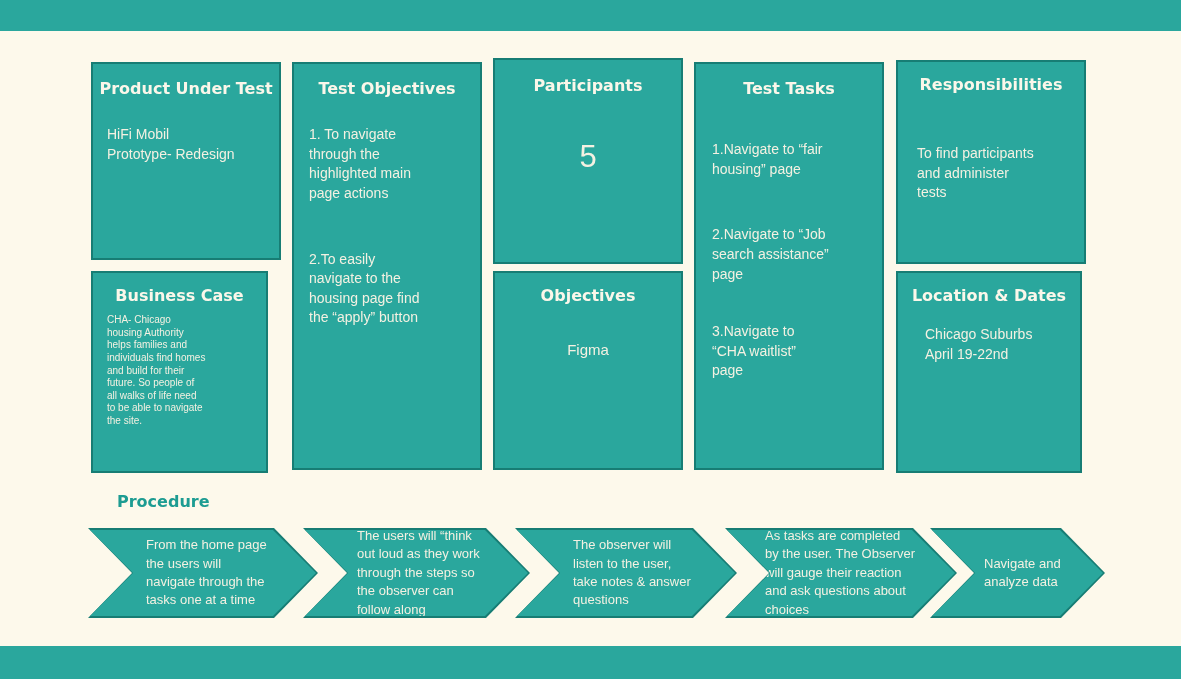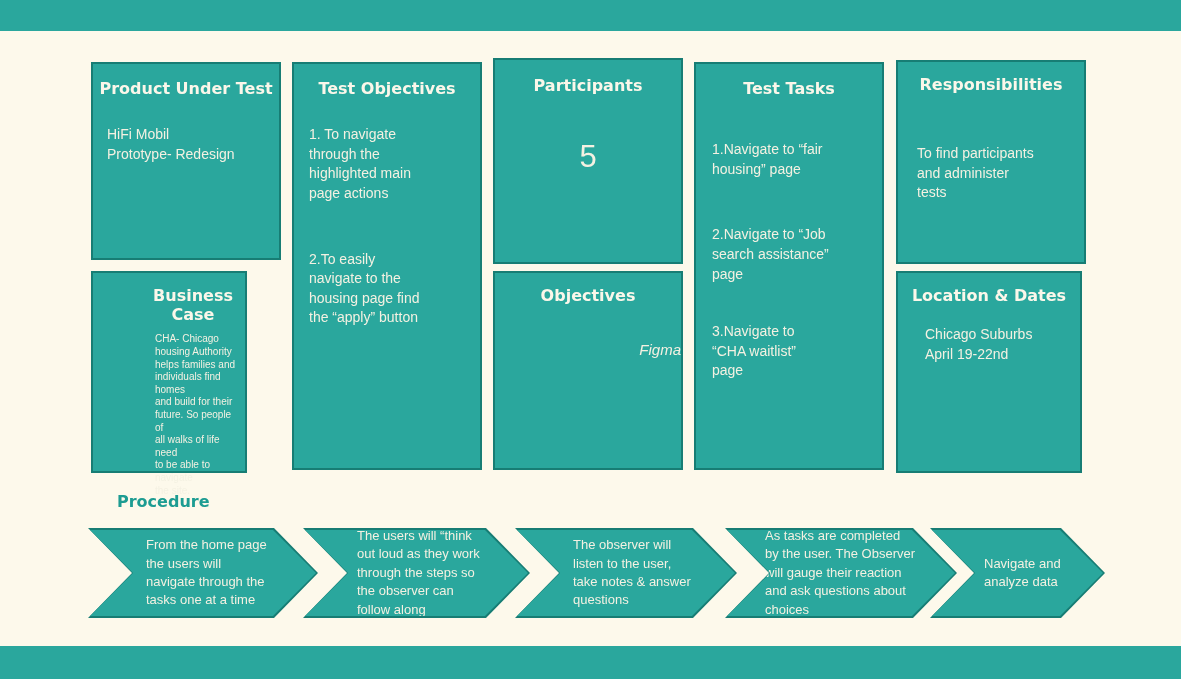--- a/index.html
+++ b/index.html
@@ -41,37 +41,37 @@
     font-size: 14px;
     line-height: 1.4;
     margin: 0;
   }
 
   
   .c-product       { left: 91px;  top: 62px;  width: 190px; height: 198px; }
   .c-product .title{ margin-top: 15px; }
   .c-product .body { margin-top: 27px; padding: 0 10px 0 14px; }
 
-  .c-business       { left: 91px;  top: 271px; width: 156px; height: 202px; padding-left: 48px; }
+  .c-business       { left: 91px;  top: 271px; width: 177px; height: 202px; }
   .c-business .title{ margin-top: 13px; }
   .c-business .body { margin-top: 9px; padding: 0 8px 0 14px; font-size: 10px; line-height: 1.26; }
 
   .c-objectives       { left: 292px; top: 62px;  width: 190px; height: 408px; }
   .c-objectives .title{ margin-top: 15px; }
   .c-objectives .item { white-space: pre-line; font-size: 14px; line-height: 1.4; margin: 0; padding: 0 10px 0 15px; }
   .c-objectives .item-1 { margin-top: 27px; }
   .c-objectives .item-2 { margin-top: 46px; }
 
   .c-participants       { left: 493px; top: 58px;  width: 190px; height: 206px; }
   .c-participants .title{ margin-top: 16px; text-align: center; }
   .c-participants .body { margin-top: 40px; text-align: center; font-size: 31px; padding: 0; }
 
   .c-equipment       { left: 493px; top: 271px; width: 190px; height: 199px; }
   .c-equipment .title{ margin-top: 13px; }
-  .c-equipment .body { margin-top: 34px; text-align: right; font-size: 15px; padding: 0; font-style: italic; }
+  .c-equipment .body { margin-top: 34px; text-align: center; font-size: 15px; padding: 0; }
 
   .c-tasks       { left: 694px; top: 62px;  width: 190px; height: 408px; }
   .c-tasks .title{ margin-top: 15px; }
   .c-tasks .item { white-space: pre-line; font-size: 14px; line-height: 1.4; margin: 0; padding: 0 8px 0 16px; }
   .c-tasks .item-1 { margin-top: 42px; }
   .c-tasks .item-2 { margin-top: 46px; }
   .c-tasks .item-3 { margin-top: 38px; }
 
   .c-responsibilities       { left: 896px; top: 60px;  width: 190px; height: 204px; }
   .c-responsibilities .title{ margin-top: 13px; }

